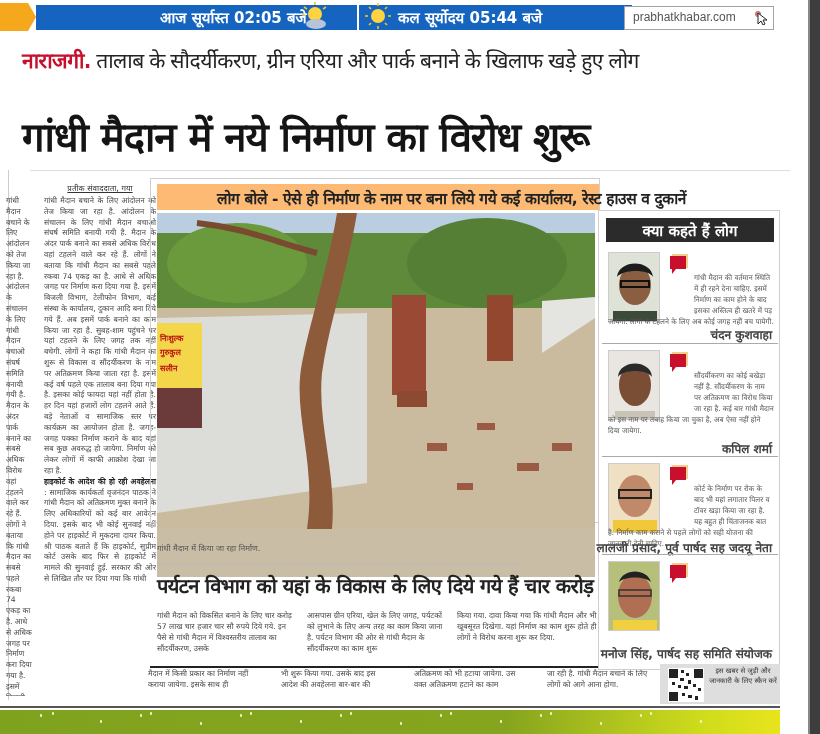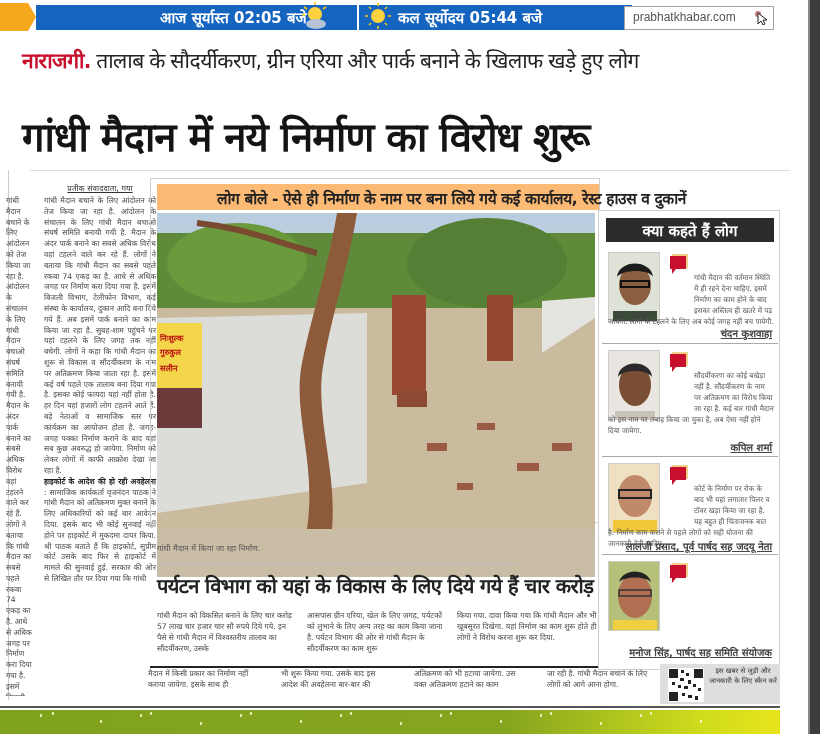--- a/index.html
+++ b/index.html
@@ -52,21 +52,21 @@
   .bottom-cols div { flex: 1; font-size: 7.6px; line-height: 11px; color: #444; padding-left: 8px; }
 
   
   .r-frame { position: absolute; left: 598px; top: 210px; width: 182px; height: 460px; border: 1px solid #cfcfcf; background:#fff; }
   .r-title { position: absolute; left: 606px; top: 218px; width: 168px; height: 24px; background: #2b2b2b; color: #fff; font-weight: bold; font-size: 15px; text-align: center; padding-top: 2px; }
   .opinion { position: absolute; left: 604px; width: 172px; }
   .opinion .photo-sq { position: absolute; left: 4px; top: 4px; width: 52px; height: 70px; border: 1px solid #ccc; overflow: hidden; }
   .opinion .bubble { position: absolute; left: 66px; top: 6px; width: 18px; height: 20px; }
   .opinion .quote { position: absolute; left: 4px; top: 4px; width: 166px; font-size: 7.2px; line-height: 11px; color: #555; margin-top: 20px; }
   .opinion .quote .float { float: left; width: 86px; height: 44px; }
-  .opinion .name { position: absolute; right: 4px; font-size: 10px; font-weight: bold; color: #444; white-space: nowrap; text-decoration: underline; }
+  .opinion .name { position: absolute; right: 4px; font-size: 12px; font-weight: bold; color: #444; white-space: nowrap; }
   .opinion-sep { position: absolute; left: 602px; width: 176px; height: 1px; background: #aaa; }
 
   .qr-box { position: absolute; left: 660px; top: 664px; width: 120px; height: 40px; background: #dedede; }
   .qr { position: absolute; left: 668px; top: 668px; width: 36px; height: 34px; }
   .qr-text { position: absolute; left: 708px; top: 666px; width: 70px; font-size: 7px; line-height: 10px; color: #333; text-align: center; }
   .bottom-rule { position: absolute; left: 0; top: 706px; width: 780px; height: 2px; background: #555; }
   .green-band { position: absolute; left: 0; top: 710px; width: 780px; height: 24px; background: linear-gradient(90deg, #7fa21e 0%, #86a51f 65%, #cfdc1c 90%, #e8e41c 100%); }
   .green-band i { position: absolute; width: 2px; height: 3px; background: #f4f7c8; border-radius: 1px; }
 </style>
 </head>

